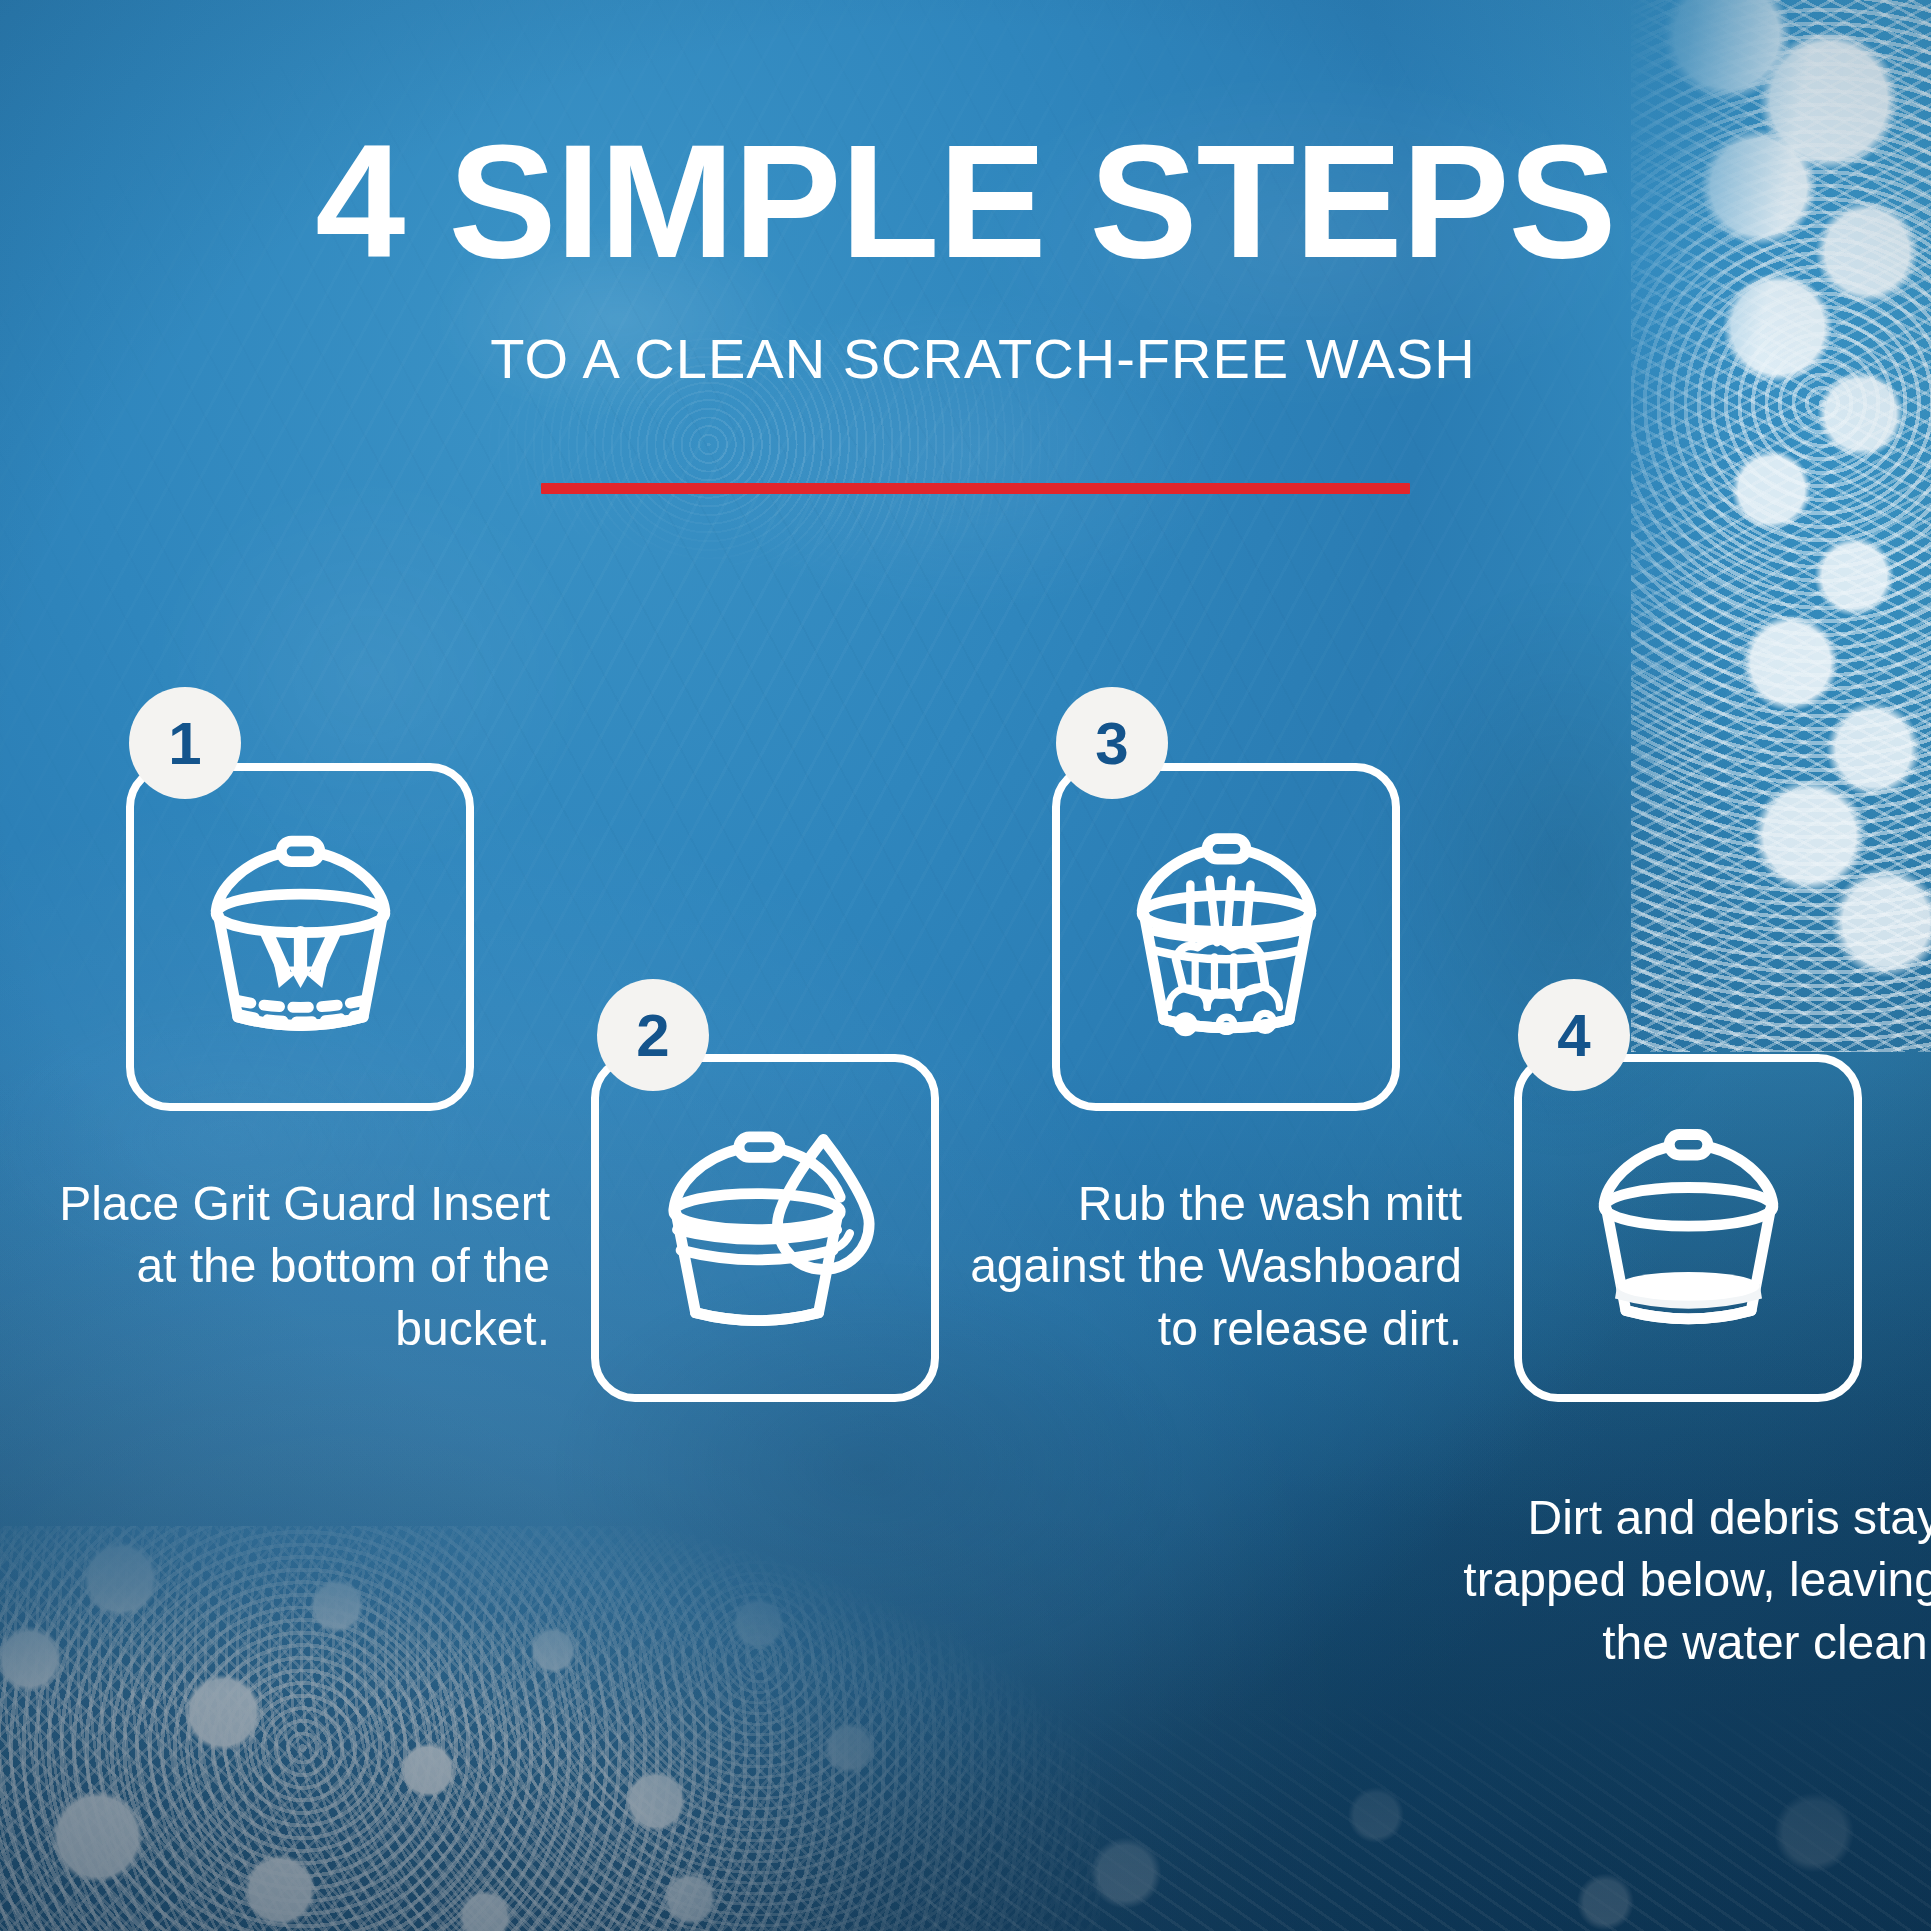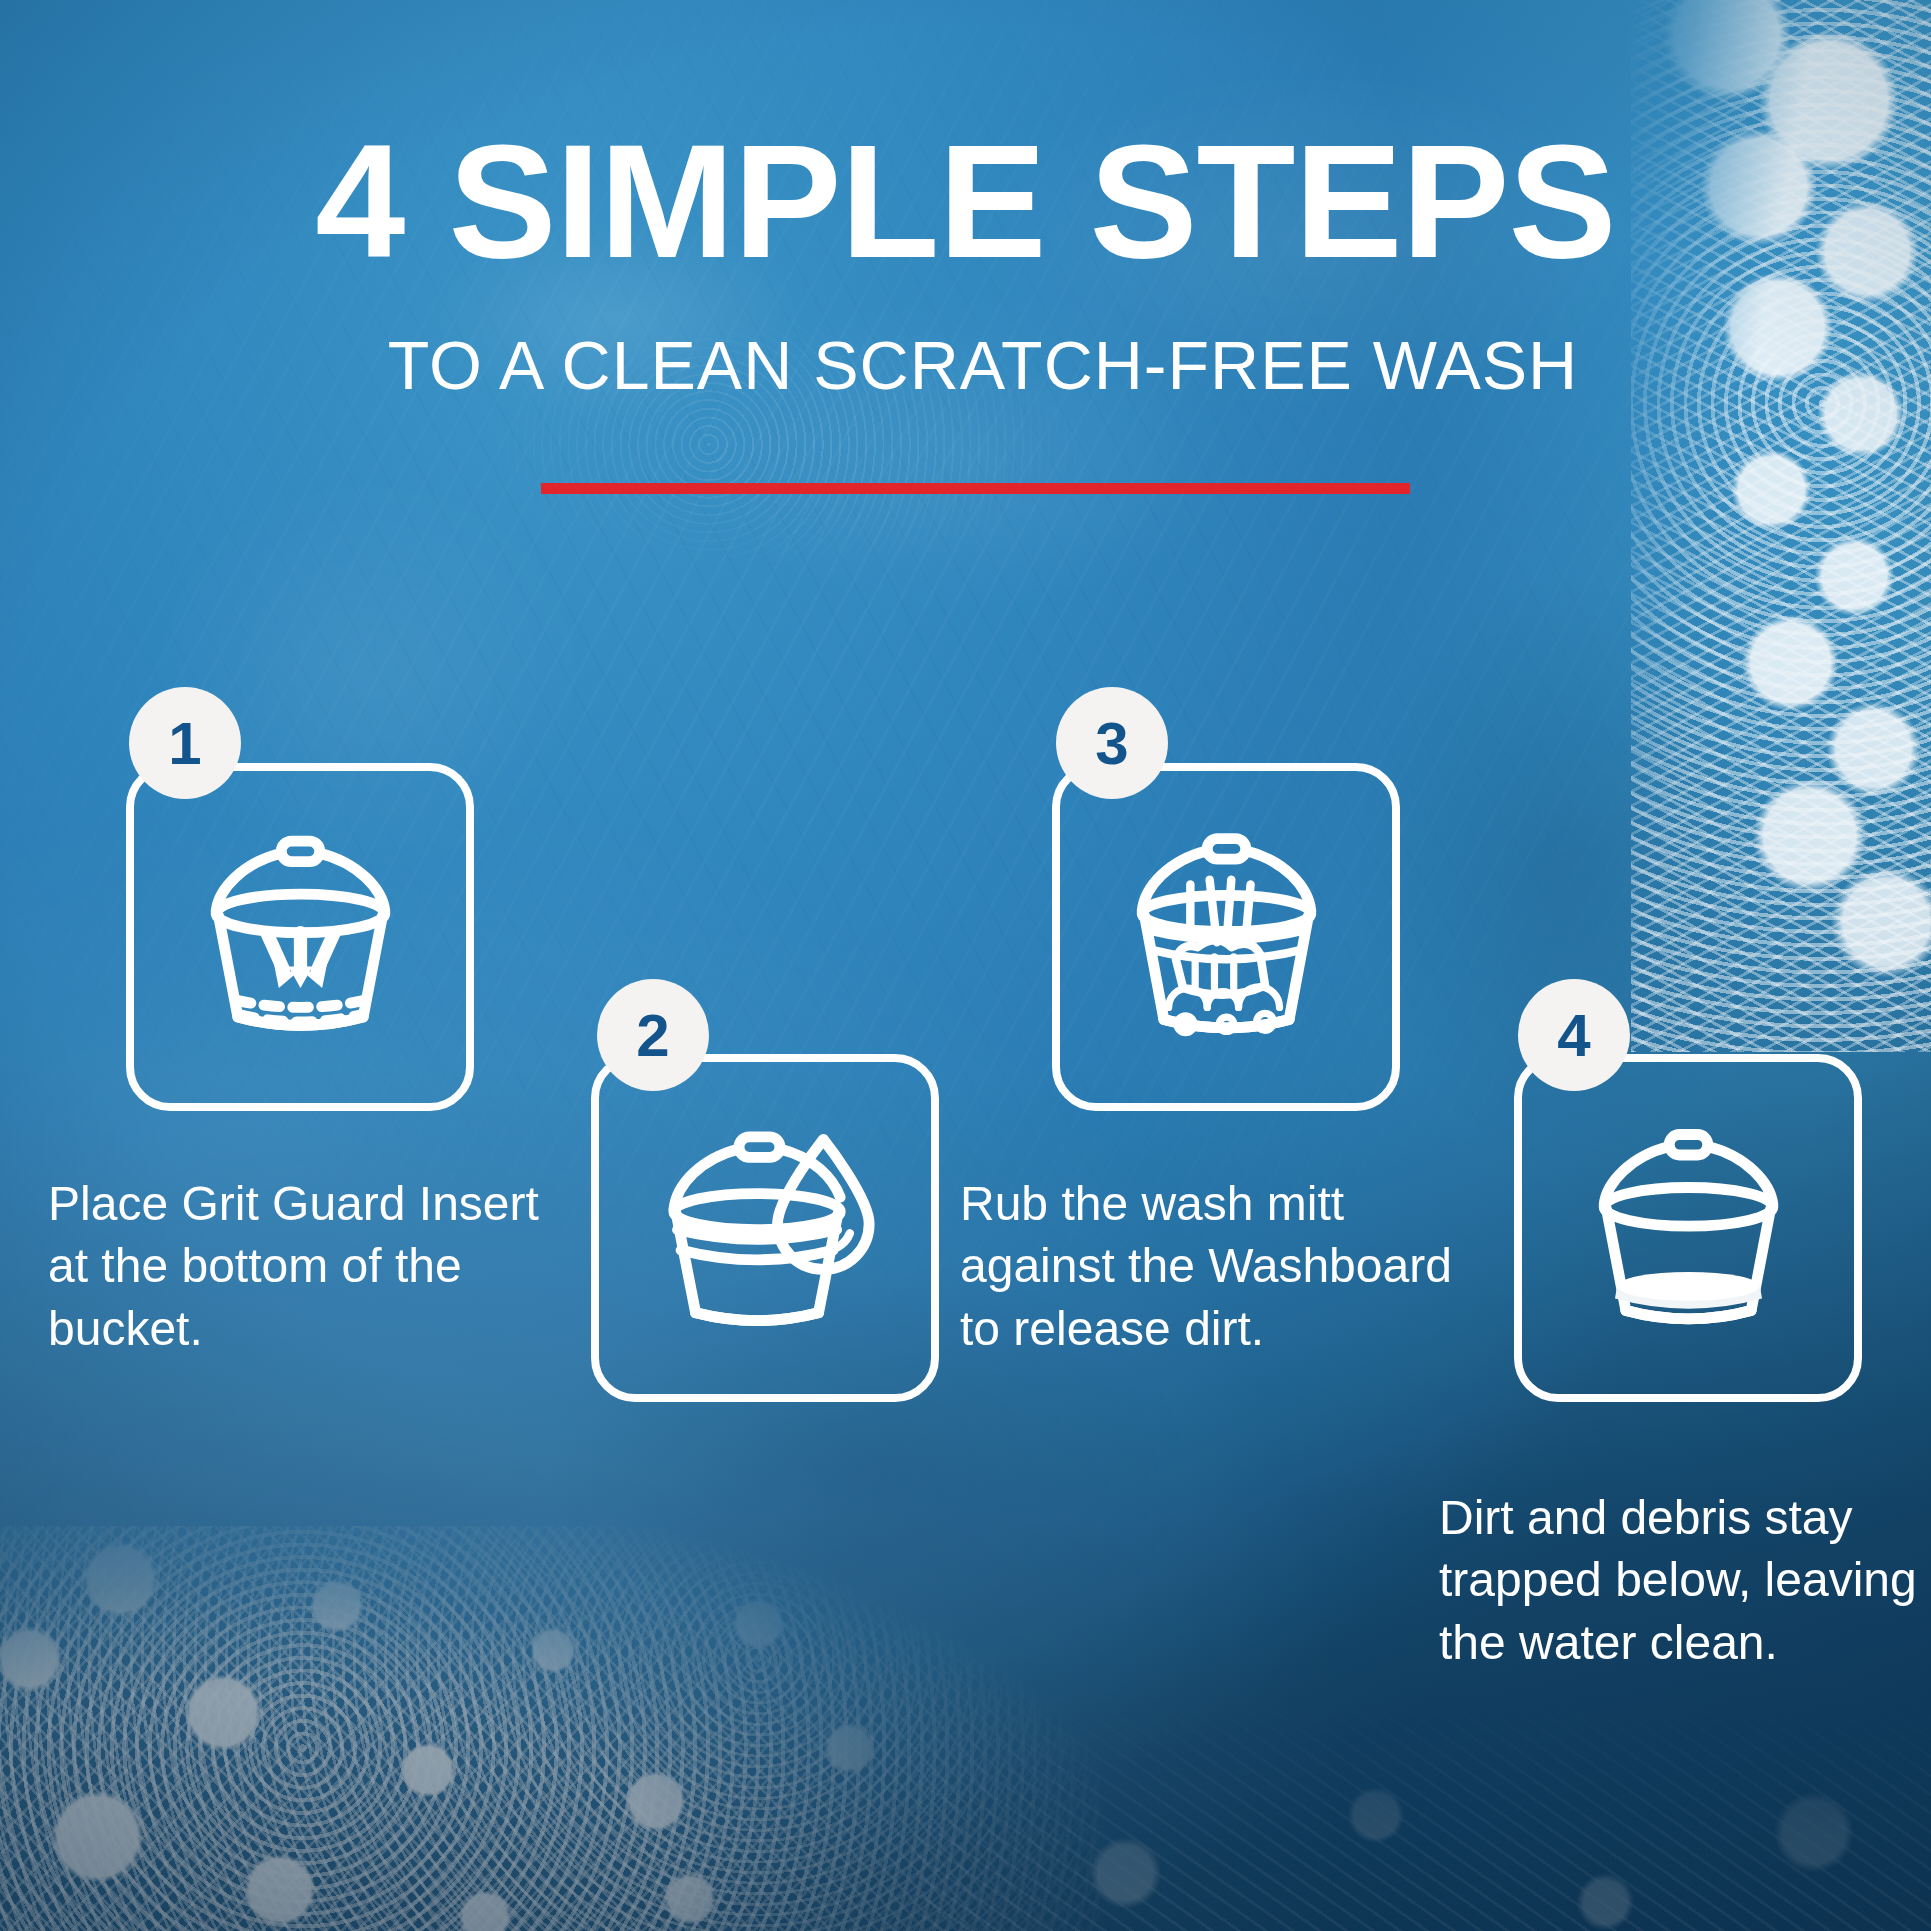--- a/index.html
+++ b/index.html
@@ -114,21 +114,21 @@
 
   
   .header{position:absolute;left:0;right:0;top:0;text-align:center;}
   .title{
     margin:16px;padding-top:104px;
     font-size:162px;line-height:1;font-weight:700;letter-spacing:-1px;
     color:#ffffff;font-family:"Liberation Sans", sans-serif;
   }
   .subtitle{
     margin:0;padding-top:33px;
-    font-size:68px;line-height:1;font-weight:400;letter-spacing:1px;
+    font-size:56px;line-height:1;font-weight:400;letter-spacing:1px;
     color:#ffffff;font-family:"Liberation Sans", sans-serif;padding-left:35px;
   }
   .divider{
     position:absolute;left:541px;top:483px;width:869px;height:10.6px;
     background:#e2252b;border-radius:1px;
   }
 
   
   .step{position:absolute;}
   .card{
@@ -139,21 +139,21 @@
   }
   .badge{
     position:absolute;border-radius:50%;
     background:#f4f3f1;
     display:flex;align-items:center;justify-content:center;
     color:#14548c;font-weight:700;
     font-family:"Liberation Sans", sans-serif;
     z-index:3;
   }
   .caption{
-    position:absolute;text-align:left;color:#ffffff;
+    position:absolute;text-align:right;color:#ffffff;
     font-family:"Liberation Sans", sans-serif;
     font-size:48px;line-height:1.30;font-weight:400;
   }
 
   
   #step1 .card{left:126px;top:763px;width:348px;height:348px;}
   #step1 .badge{left:129px;top:687px;width:112px;height:112px;font-size:60px;}
   #step1 .caption{left:48px;top:1173px;width:502px;}
 
   #step2 .card{left:591px;top:1054px;width:348px;height:348px;}

